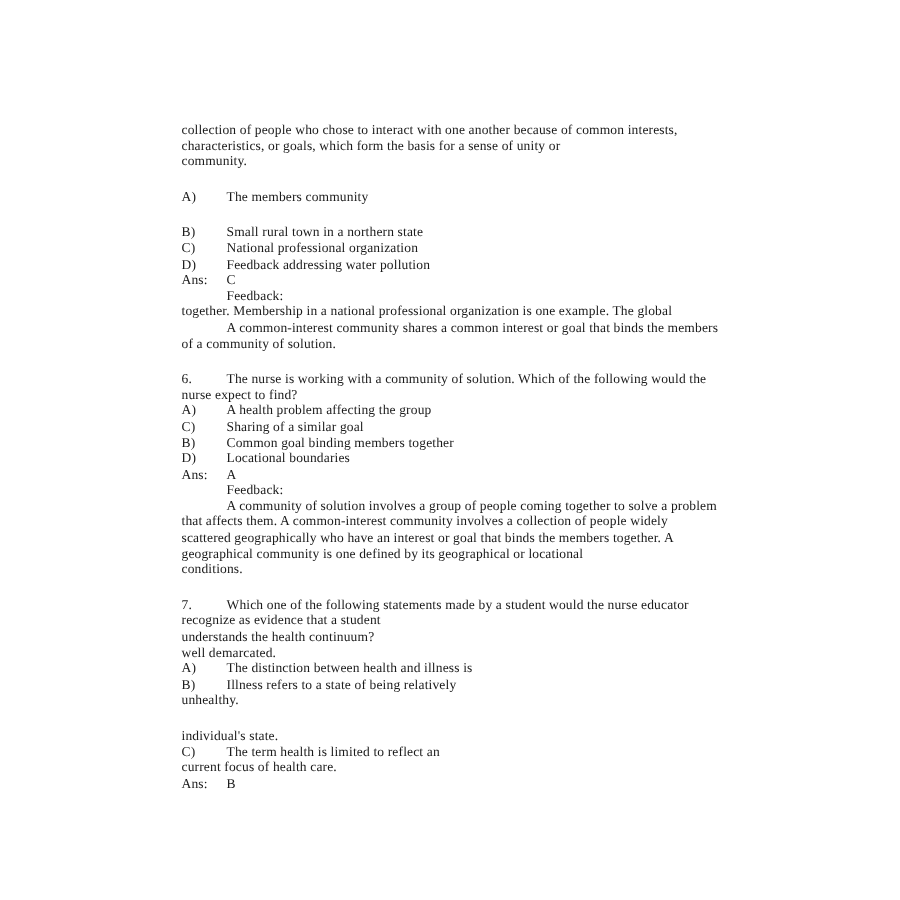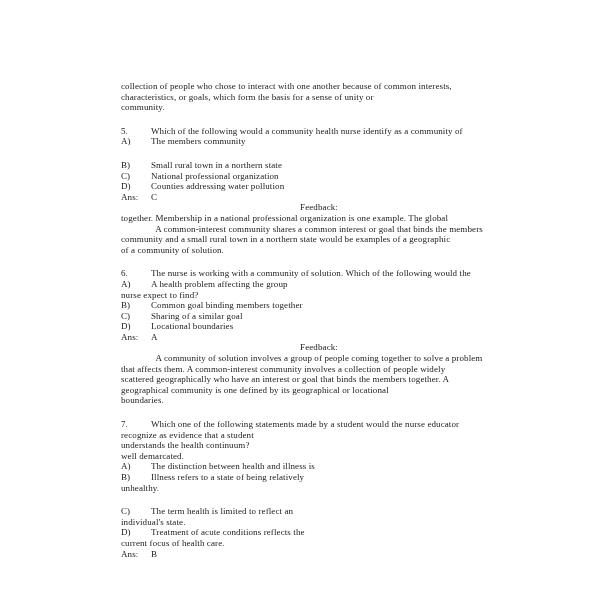--- a/index.html
+++ b/index.html
@@ -40,73 +40,69 @@
   .line {
     white-space: nowrap;
   }
   .line .label {
     display: inline-block;
     width: 30px;
     vertical-align: top;
   }
   .line.indent {
     padding-left: 30px;
-    text-align: center;
   }
 </style>
 </head>
 <body>
 
 <div class="page">
   <div class="doc-column">
       <div class="block">
         <div class="line"><span>collection of people who chose to interact with one another because of common interests,</span></div>
         <div class="line"><span>characteristics, or goals, which form the basis for a sense of unity or</span></div>
         <div class="line"><span>community.</span></div>
       </div>
       <div class="block">
-        <div class="line"><span class="label">5.</span><span>Which of the following would a community health nurse identify as a community of</span></div>
         <div class="line"><span class="label">A)</span><span>The members community</span></div>
       </div>
       <div class="block">
         <div class="line"><span class="label">B)</span><span>Small rural town in a northern state</span></div>
         <div class="line"><span class="label">C)</span><span>National professional organization</span></div>
-        <div class="line"><span class="label">D)</span><span>Counties addressing water pollution</span></div>
+        <div class="line"><span class="label">D)</span><span>Feedback addressing water pollution</span></div>
         <div class="line"><span class="label">Ans:</span><span>C</span></div>
         <div class="line indent"><span>Feedback:</span></div>
         <div class="line"><span>together. Membership in a national professional organization is one example. The global</span></div>
         <div class="line indent"><span>A common-interest community shares a common interest or goal that binds the members</span></div>
-        <div class="line"><span>community and a small rural town in a northern state would be examples of a geographic</span></div>
         <div class="line"><span>of a community of solution.</span></div>
       </div>
       <div class="block">
         <div class="line"><span class="label">6.</span><span>The nurse is working with a community of solution. Which of the following would the</span></div>
+        <div class="line"><span>nurse expect to find?</span></div>
         <div class="line"><span class="label">A)</span><span>A health problem affecting the group</span></div>
-        <div class="line"><span>nurse expect to find?</span></div>
+        <div class="line"><span class="label">C)</span><span>Sharing of a similar goal</span></div>
         <div class="line"><span class="label">B)</span><span>Common goal binding members together</span></div>
-        <div class="line"><span class="label">C)</span><span>Sharing of a similar goal</span></div>
         <div class="line"><span class="label">D)</span><span>Locational boundaries</span></div>
         <div class="line"><span class="label">Ans:</span><span>A</span></div>
         <div class="line indent"><span>Feedback:</span></div>
         <div class="line indent"><span>A community of solution involves a group of people coming together to solve a problem</span></div>
         <div class="line"><span>that affects them. A common-interest community involves a collection of people widely</span></div>
         <div class="line"><span>scattered geographically who have an interest or goal that binds the members together. A</span></div>
         <div class="line"><span>geographical community is one defined by its geographical or locational</span></div>
-        <div class="line"><span>boundaries.</span></div>
+        <div class="line"><span>conditions.</span></div>
       </div>
       <div class="block">
         <div class="line"><span class="label">7.</span><span>Which one of the following statements made by a student would the nurse educator</span></div>
         <div class="line"><span>recognize as evidence that a student</span></div>
         <div class="line"><span>understands the health continuum?</span></div>
         <div class="line"><span>well demarcated.</span></div>
         <div class="line"><span class="label">A)</span><span>The distinction between health and illness is</span></div>
         <div class="line"><span class="label">B)</span><span>Illness refers to a state of being relatively</span></div>
         <div class="line"><span>unhealthy.</span></div>
       </div>
       <div class="block">
+        <div class="line"><span>individual's state.</span></div>
         <div class="line"><span class="label">C)</span><span>The term health is limited to reflect an</span></div>
-        <div class="line"><span>individual's state.</span></div>
-        <div class="line"><span class="label">D)</span><span>Treatment of acute conditions reflects the</span></div>
         <div class="line"><span>current focus of health care.</span></div>
         <div class="line"><span class="label">Ans:</span><span>B</span></div>
       </div>
     </div>
 </div>
 
 </body></html>

